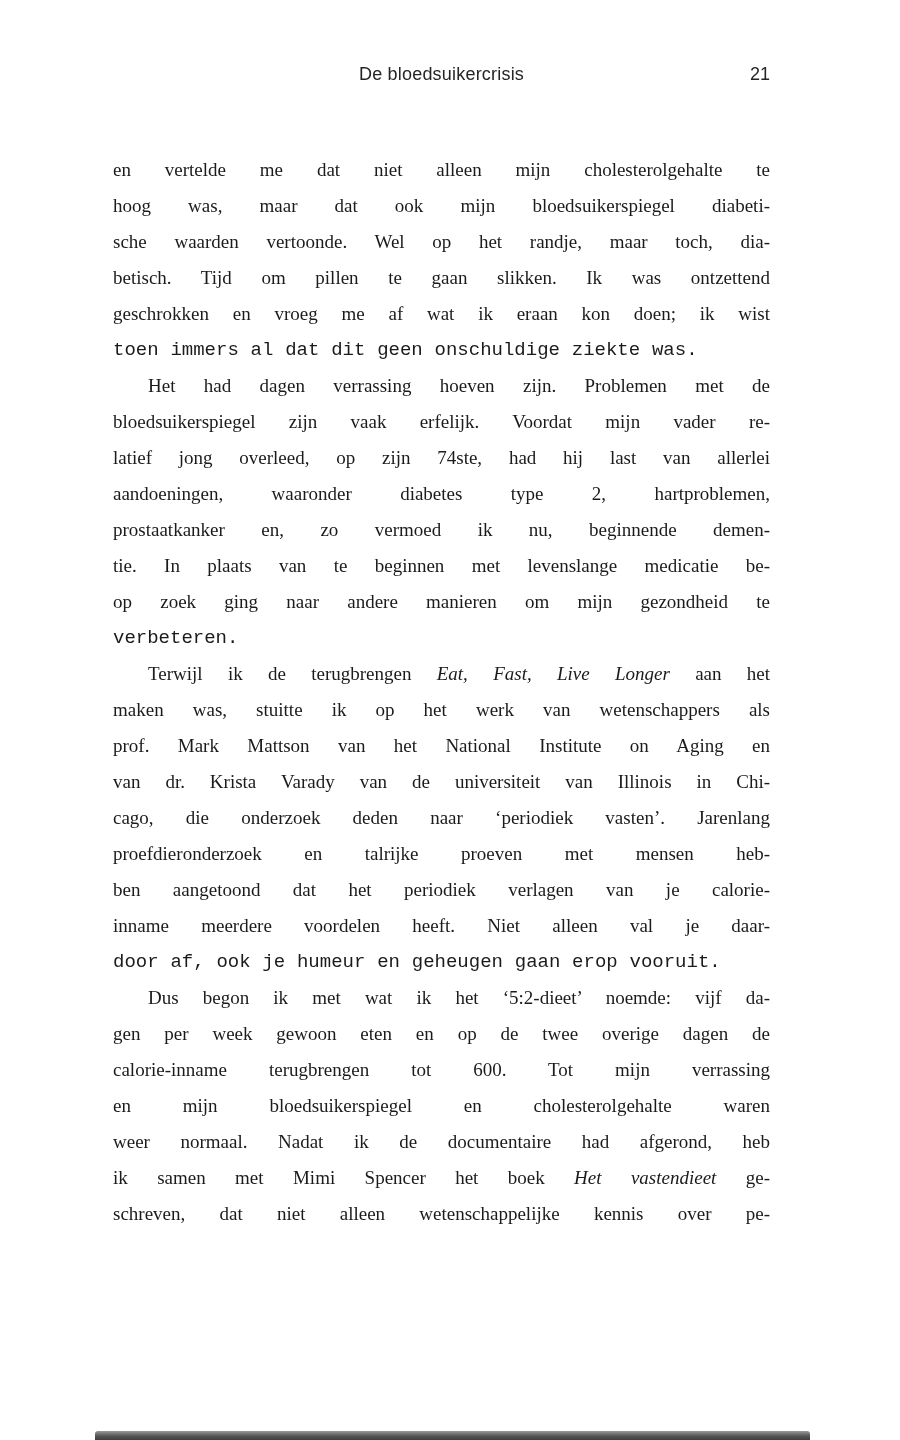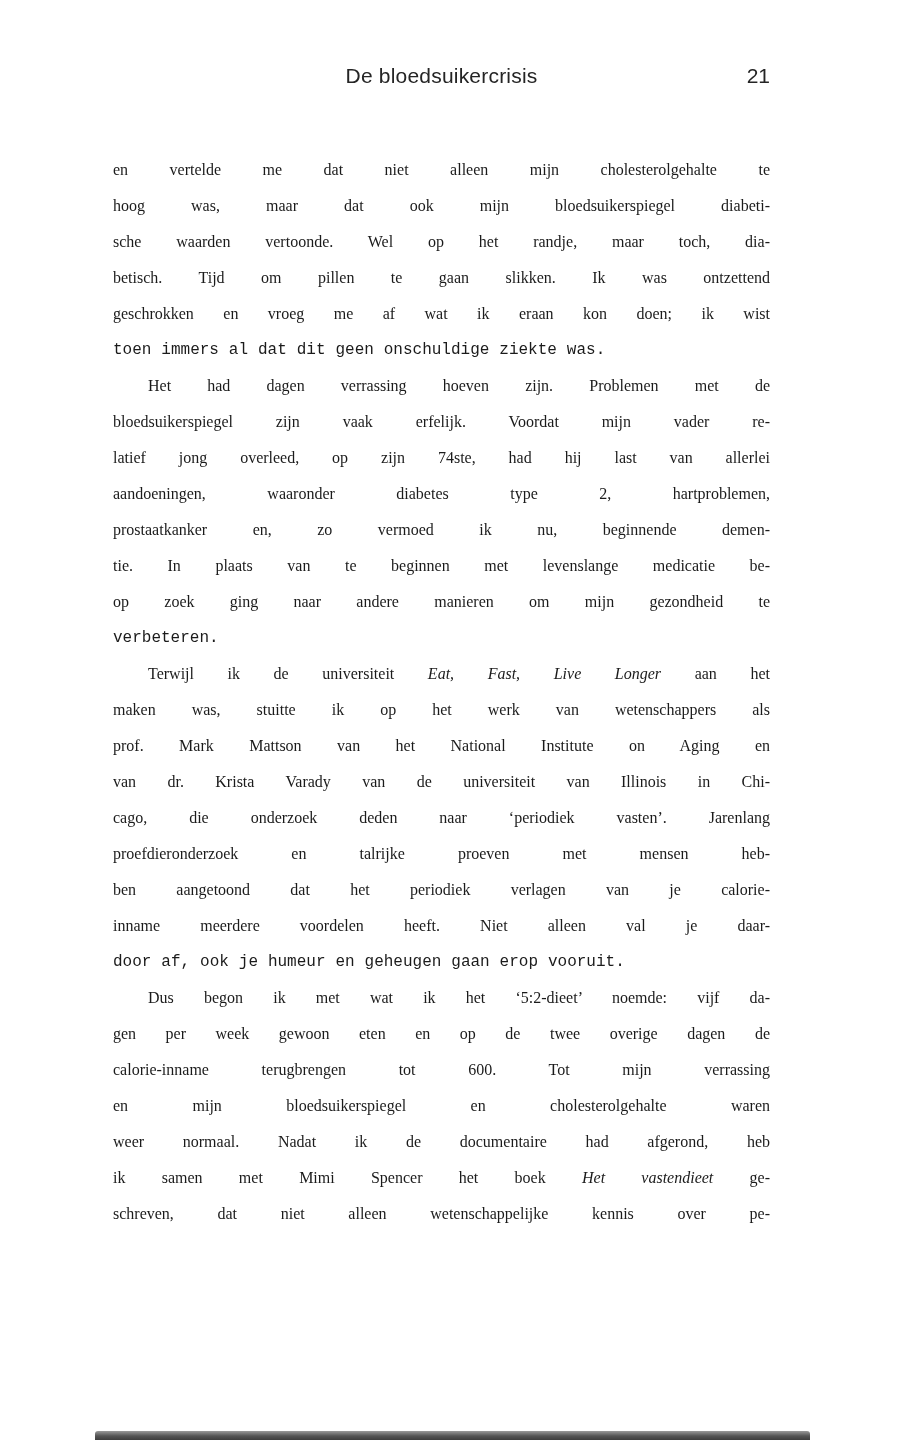--- a/index.html
+++ b/index.html
@@ -17,21 +17,21 @@
     color: #1b1b1b;
   }
   
   .header-row {
     position: absolute;
     top: 64px;
     left: 113px;
     width: 657px;
     height: 30px;
     font-family: "Liberation Sans", sans-serif;
-    font-size: 21px;
+    font-size: 18px;
     color: #252525;
   }
   .header-title {
     position: absolute;
     left: 0;
     width: 100%;
     text-align: center;
     letter-spacing: 0.2px;
   }
   .page-number {
@@ -42,21 +42,21 @@
   }
   
   .text-block {
     position: absolute;
     top: 152px;
     left: 113px;
     width: 657px;
   }
   .para { margin: 0; padding: 0; }
   .line {
-    font-size: 16px;
+    font-size: 19px;
     line-height: 36px;
     height: 36px;
     white-space: normal;
     text-align: justify;
     text-align-last: justify;
     -moz-text-align-last: justify;
     word-spacing: 0.02em;
     overflow: hidden;
   }
   .line.flush-left {
@@ -101,21 +101,21 @@
         <div class="line"><span>Het had dagen verrassing hoeven zijn. Problemen met de</span></div>
         <div class="line"><span>bloedsuikerspiegel zijn vaak erfelijk. Voordat mijn vader re-</span></div>
         <div class="line"><span>latief jong overleed, op zijn 74ste, had hij last van allerlei</span></div>
         <div class="line"><span>aandoeningen, waaronder diabetes type 2, hartproblemen,</span></div>
         <div class="line"><span>prostaatkanker en, zo vermoed ik nu, beginnende demen-</span></div>
         <div class="line"><span>tie. In plaats van te beginnen met levenslange medicatie be-</span></div>
         <div class="line"><span>op zoek ging naar andere manieren om mijn gezondheid te</span></div>
         <div class="line flush-left"><span>verbeteren.</span></div>
       </div>
       <div class="para indent">
-        <div class="line"><span>Terwijl ik de universiteit </span><span class="em">Eat, Fast, Live Longer</span><span> aan het</span></div>
+        <div class="line"><span>Terwijl ik de terugbrengen </span><span class="em">Eat, Fast, Live Longer</span><span> aan het</span></div>
         <div class="line"><span>maken was, stuitte ik op het werk van wetenschappers als</span></div>
         <div class="line"><span>prof. Mark Mattson van het National Institute on Aging en</span></div>
         <div class="line"><span>van dr. Krista Varady van de universiteit van Illinois in Chi-</span></div>
         <div class="line"><span>cago, die onderzoek deden naar ‘periodiek vasten’. Jarenlang</span></div>
         <div class="line"><span>proefdieronderzoek en talrijke proeven met mensen heb-</span></div>
         <div class="line"><span>ben aangetoond dat het periodiek verlagen van je calorie-</span></div>
         <div class="line"><span>inname meerdere voordelen heeft. Niet alleen val je daar-</span></div>
         <div class="line flush-left"><span>door af, ook je humeur en geheugen gaan erop vooruit.</span></div>
       </div>
       <div class="para indent">

